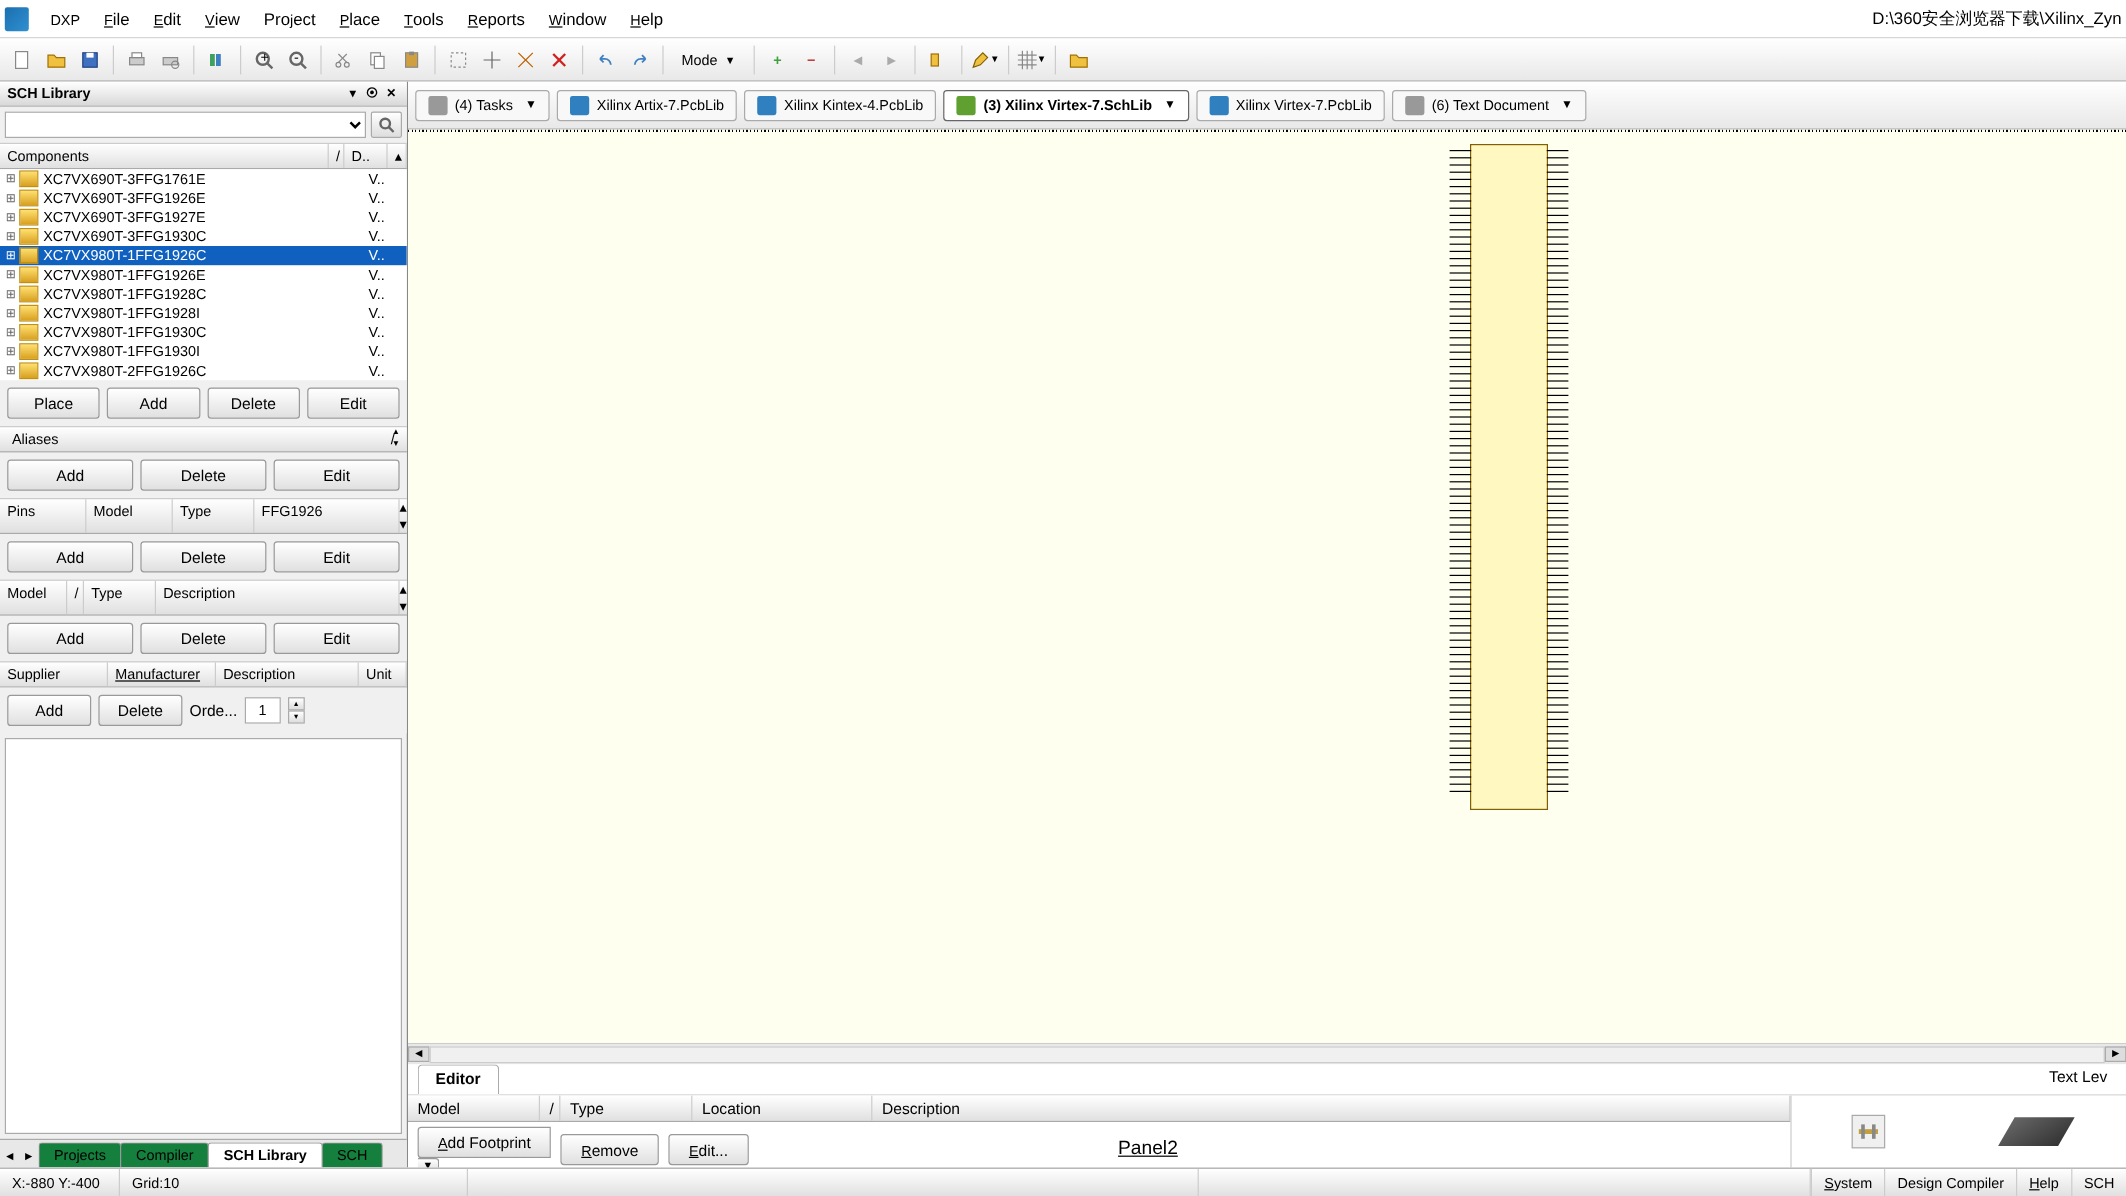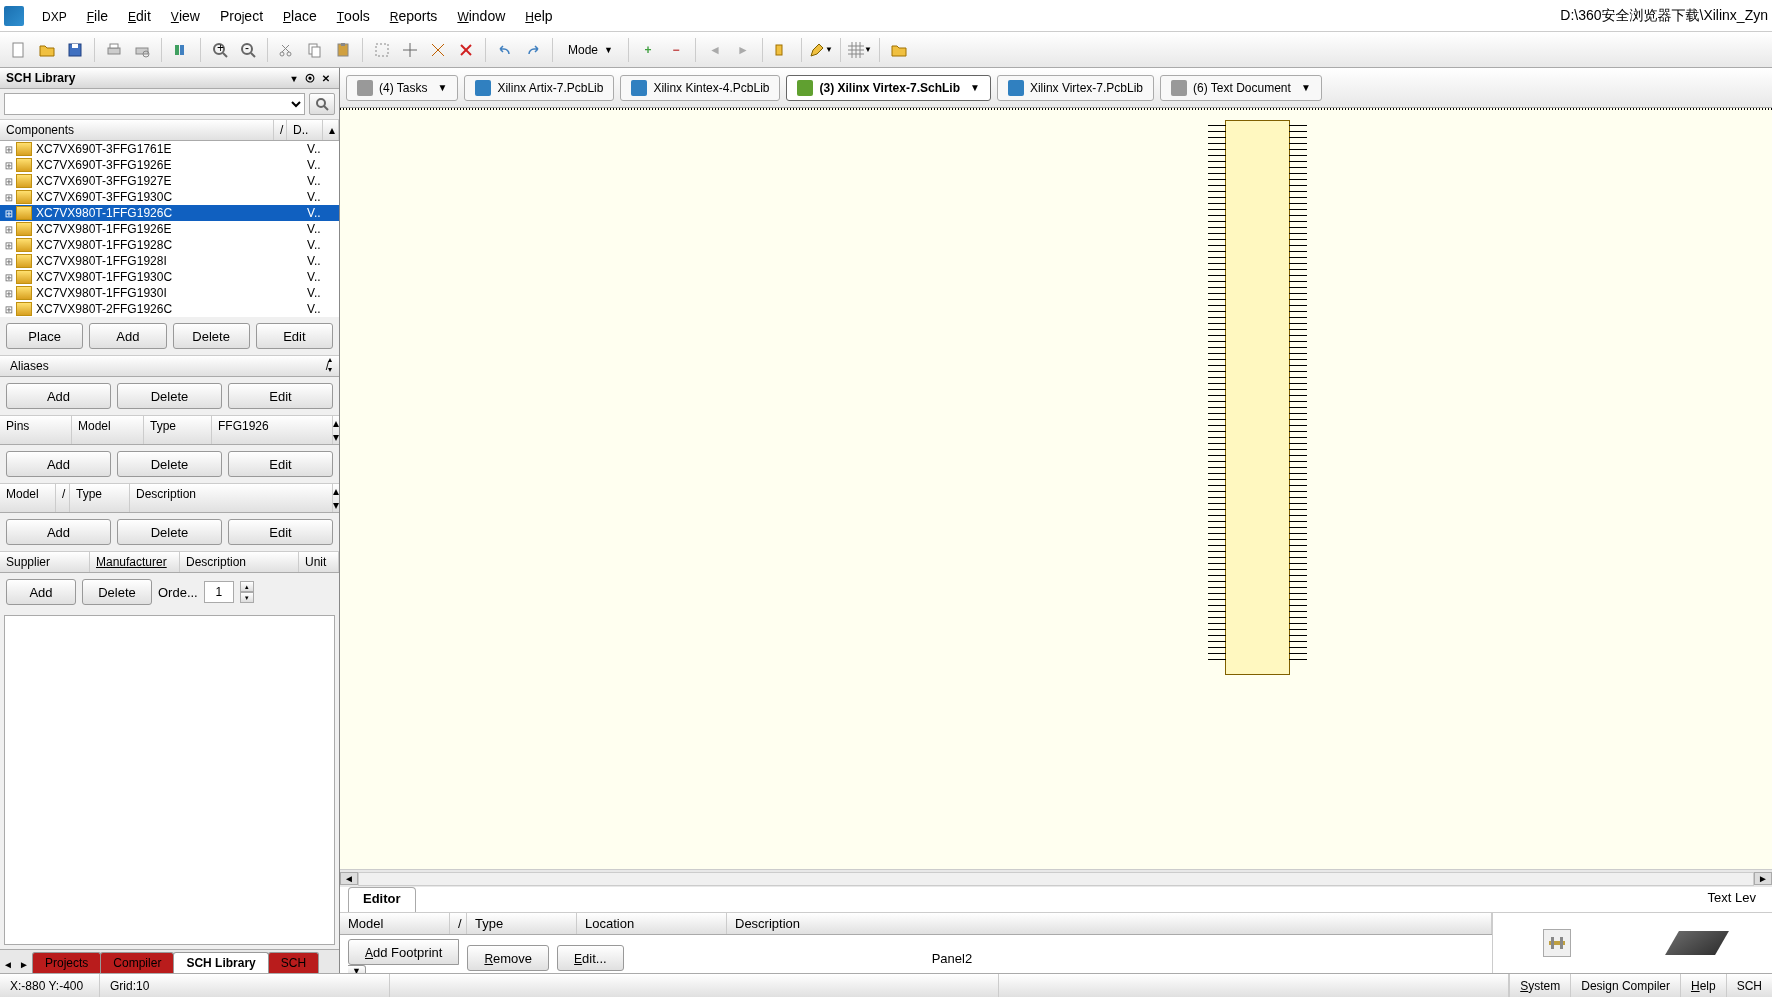--- a/index.html
+++ b/index.html
@@ -58,21 +58,21 @@
   .order-row{display:flex;gap:6px;padding:6px;background:#f0f0f0;align-items:center;}
   .order-row button{width:70px;height:26px;background:linear-gradient(#fff,#e0e0e0);border:1px solid #999;border-radius:3px;font-size:13px;}
   .order-row .ord-label{font-size:13px;}
   .order-row input{width:30px;height:22px;text-align:center;border:1px solid #aaa;}
   .order-row .spinner{display:flex;flex-direction:column;}
   .order-row .spinner div{width:14px;height:11px;background:linear-gradient(#fff,#ddd);border:1px solid #aaa;font-size:7px;text-align:center;line-height:9px;}
   
   .preview-box{flex:1;background:#fff;border:1px solid #aaa;margin:4px;}
   
   .bottom-tabs{display:flex;background:#e8e8e8;border-top:1px solid #aaa;height:24px;align-items:flex-end;overflow:hidden;}
-  .bottom-tabs .btab{padding:3px 12px;border:1px solid #999;border-bottom:none;background:#b91c1c;margin-right:-1px;border-radius:3px 3px 0 0;font-size:12px;cursor:default;}
+  .bottom-tabs .btab{padding:3px 12px;border:1px solid #999;border-bottom:none;background:#15803d;margin-right:-1px;border-radius:3px 3px 0 0;font-size:12px;cursor:default;}
   .bottom-tabs .btab.active{background:#fff;font-weight:bold;}
   .bottom-tabs .nav-arrow{width:16px;text-align:center;font-size:10px;padding:3px 0;}
   
   .right-area{flex:1;display:flex;flex-direction:column;background:#fff;}
   .doc-tabs{display:flex;background:linear-gradient(#fff,#e8e8e8);border-bottom:1px solid #aaa;padding:4px 6px;gap:6px;height:40px;align-items:center;}
   .doc-tab{display:flex;align-items:center;padding:4px 10px;border:1px solid #aaa;border-radius:3px;background:#f8f8f8;font-size:13px;cursor:default;gap:6px;}
   .doc-tab.active{background:#fff;border-color:#666;font-weight:bold;}
   .doc-tab .dicon{width:16px;height:16px;background:#d8a020;border-radius:2px;}
   .doc-tab .dicon.blue{background:#3080c0;}
   .doc-tab .dicon.green{background:#60a030;}
@@ -92,21 +92,21 @@
   .editor-tab-row{height:26px;background:#fff;border-bottom:1px solid #ccc;display:flex;padding:0 8px;}
   .editor-tab{padding:3px 14px;border:1px solid #aaa;border-bottom:none;background:#fff;border-radius:4px 4px 0 0;font-weight:bold;font-size:13px;}
   .editor-tab-row .sp{flex:1;}
   .editor-tab-row .mask{font-size:13px;padding:3px 8px;}
   
   .model-area{height:60px;background:#fff;display:flex;}
   .model-left{flex:1;display:flex;flex-direction:column;}
   .model-header{display:flex;background:linear-gradient(#fff,#e0e0e0);border-bottom:1px solid #aaa;}
   .model-header .mcol{padding:3px 8px;border-right:1px solid #ccc;font-size:13px;}
   .model-body{flex:1;display:flex;align-items:center;padding:4px 8px;gap:8px;}
-  .model-body .panel-label{margin-left:300px;font-size:13px;}
+  .model-body .panel-label{margin-left:300px;font-size:16px;text-decoration:underline;}
   .model-body button{height:26px;padding:0 16px;background:linear-gradient(#fff,#e0e0e0);border:1px solid #999;border-radius:3px;font-size:13px;}
   .model-body .drop-btn{display:flex;flex-direction:column;}
   .model-body .drop-btn .arrow{width:18px;border-left:1px solid #aaa;display:flex;align-items:center;justify-content:center;font-size:9px;}
   .model-right{width:280px;display:flex;align-items:center;justify-content:space-around;border-left:1px solid #ccc;}
   .model-right .thumb{width:28px;height:28px;border:1px solid #aaa;background:#f0f0f0;display:flex;align-items:center;justify-content:center;}
   .model-right .chip3d{width:50px;height:24px;background:linear-gradient(135deg,#666,#333);transform:skewX(-30deg);}
   
   .statusbar{height:24px;background:linear-gradient(#fff,#e0e0e0);border-top:1px solid #aaa;display:flex;align-items:center;font-size:13px;}
   .statusbar .cell{padding:0 10px;border-right:1px solid #ccc;height:100%;display:flex;align-items:center;}
   .statusbar .sbtn{padding:0 10px;border-left:1px solid #ccc;height:100%;display:flex;align-items:center;cursor:default;}

